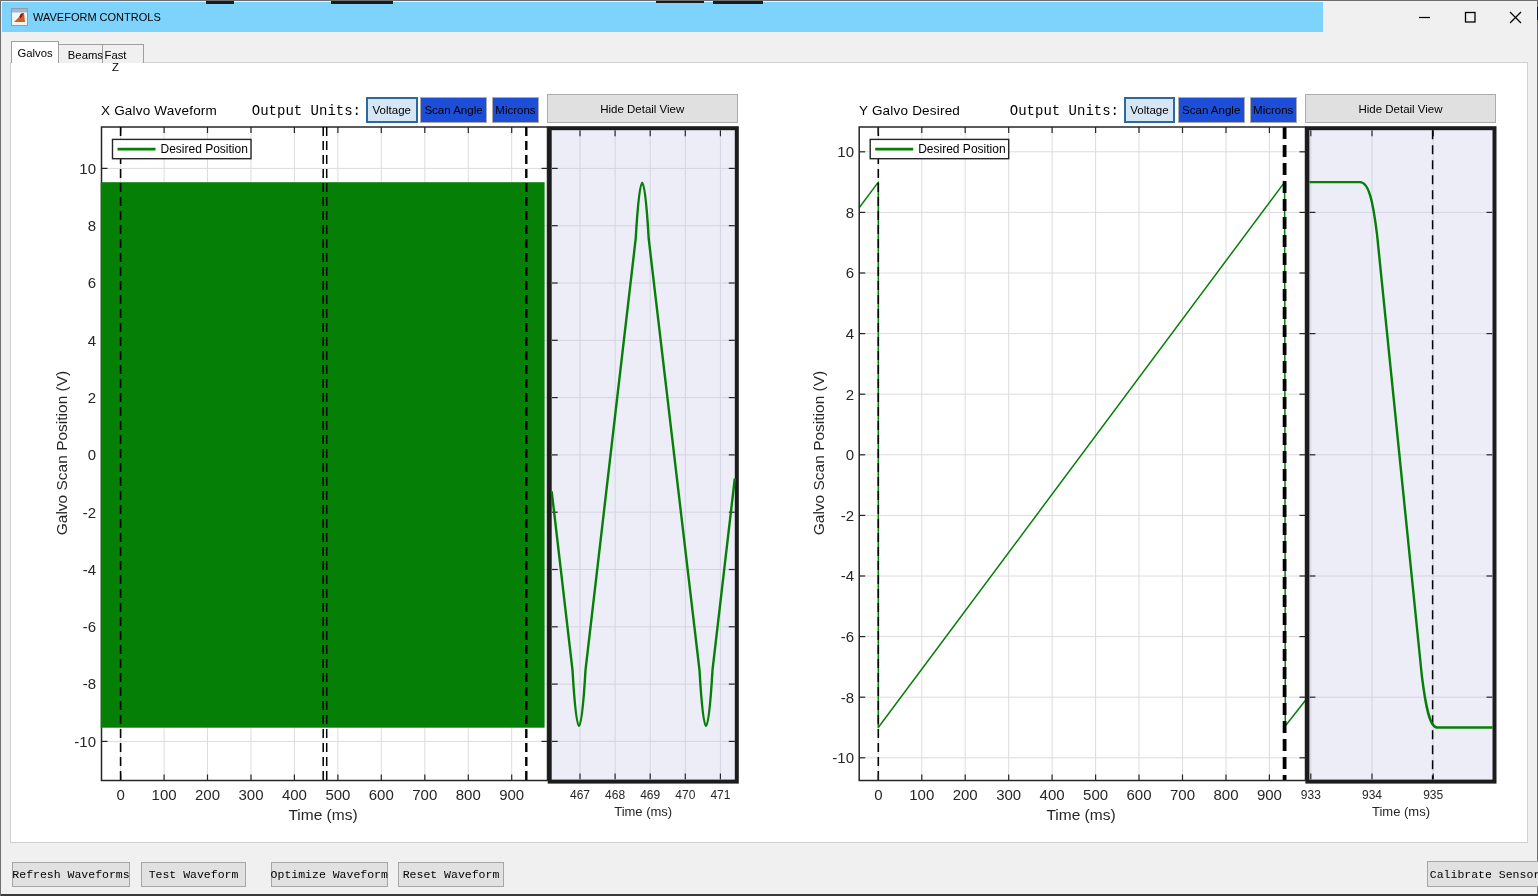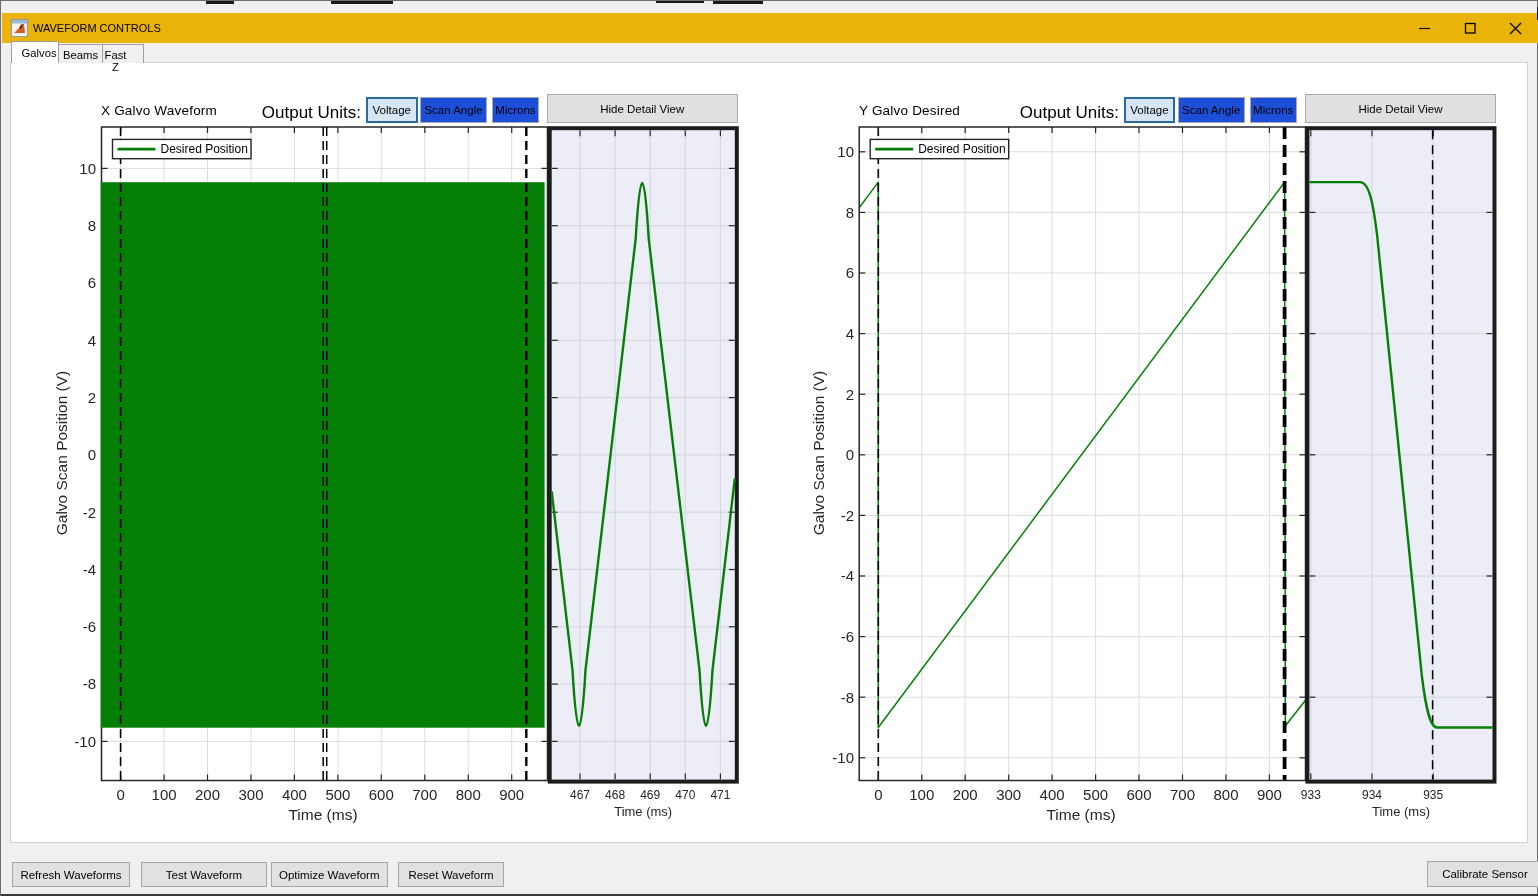--- a/index.html
+++ b/index.html
@@ -1,28 +1,28 @@
 <!DOCTYPE html>
 <html><head><meta charset="utf-8"><style>
 * { margin:0; padding:0; box-sizing:border-box; }
 html,body { width:1538px; height:896px; background:#f0f0f0; overflow:hidden;
   font-family:"Liberation Sans", sans-serif; }
 #win { position:absolute; left:0; top:0; width:1538px; height:896px;
   border:1px solid #6e6e6e; background:#f0f0f0; }
-#titlebar { position:absolute; left:1px; top:12px; width:1536px; height:30px; background:#eab308; }
+#titlebar { position:absolute; left:1px; top:1px; width:1321px; height:30px; background:#7dd3fc; }
 #title { position:absolute; left:31px; top:9px; font-size:11px; color:#000; }
 .abs { position:absolute; }
 .btn { position:absolute; background:#1d4ed8; border:1px solid #ababab; font-size:11.5px; white-space:nowrap;
   color:#000; display:flex; align-items:center; justify-content:center; }
 .btn2 { position:absolute; background:#e1e1e1; border:1px solid #a6a6a6; font-size:11.5px; white-space:nowrap;
-  color:#000; display:flex; align-items:center; justify-content:center; }
+  color:#000; display:flex; align-items:center; justify-content:center;font-family:Liberation Mono, monospace; }
 .ptitle { position:absolute; font-size:13.5px; font-weight:normal; color:#000; letter-spacing:0.2px; }
 .ylab { position:absolute; font-size:15.5px; color:#262626; transform:rotate(-90deg);
   transform-origin:center; white-space:nowrap; width:200px; text-align:center; }
-.units { position:absolute; font-size:17px; color:#000; }
+.units { position:absolute; font-size:14px; color:#000;font-family:Liberation Mono, monospace; }
 </style></head><body>
 <div id="win">
 <div id="titlebar">
   <svg class="abs" style="left:9px;top:6px" width="17" height="18" viewBox="0 0 17 18">
     <rect x="0.5" y="0.5" width="16" height="17" fill="#f4f4f4" stroke="#9a9a9a"></rect>
     <rect x="1" y="1" width="15" height="3.5" fill="#9cb8d8"></rect>
     <path d="M3,14 L8,9 L10,11 L13,5 L14,14 Z" fill="#d45d1e"></path>
     <path d="M8,9 L10,5.5 L13,5 L10,11 Z" fill="#8a1f11"></path>
   </svg>
   <div id="title">WAVEFORM CONTROLS</div>
@@ -38,22 +38,22 @@
 <div class="abs" style="left:330px;top:0;width:62px;height:3px;background:#1a1a1a"></div>
 <div class="abs" style="left:655px;top:0;width:48px;height:2px;background:#1a1a1a"></div>
 <div class="abs" style="left:712px;top:0;width:50px;height:3px;background:#1a1a1a"></div>
 <div class="abs" style="left:1536px;top:6px;width:2px;height:13px;background:#10142a"></div>
 
 <div class="abs" style="left:9px;top:61px;width:1518px;height:781px;background:#fff;border:1px solid #d0d0d0"></div>
 
 <div class="abs" style="left:57px;top:43px;width:45px;height:19px;background:#f0f0f0;border:1px solid #9f9f9f;border-bottom:none"></div>
 <div class="abs" style="left:101px;top:43px;width:42px;height:19px;background:#f0f0f0;border:1px solid #9f9f9f;border-bottom:none"></div>
 <div class="abs" style="left:10px;top:40px;width:48px;height:22px;background:#fff;border:1px solid #9f9f9f;border-bottom:none"></div>
-<div class="abs" style="left:10px;top:46px;font-size:11.3px;width:56px;text-align:center">Galvos</div>
-<div class="abs" style="left:57px;top:48px;font-size:11.3px;width:45px;text-align:center">Beams</div>
+<div class="abs" style="left:10px;top:46px;font-size:11.3px;width:48px;text-align:center">Galvos</div>
+<div class="abs" style="left:57px;top:48px;font-size:11.3px;width:45px;text-align:right">Beams</div>
 <div class="abs" style="left:101px;top:48px;font-size:11.3px;width:27px;text-align:center">Fast Z</div>
 
 <div class="ptitle" style="left:100px;top:102px">X Galvo Waveform</div>
 <div class="ptitle" style="left:858px;top:102px">Y Galvo Desired</div>
 <div class="ylab" style="left:-39.5px;top:443px">Galvo Scan Position (V)</div>
 <div class="ylab" style="left:718px;top:443px">Galvo Scan Position (V)</div>
 <div class="units" style="left:240px;top:102px;width:120px;text-align:right">Output Units:</div>
 <div class="units" style="left:998px;top:102px;width:120px;text-align:right">Output Units:</div>
 
 <div class="abs" style="left:365px;top:96px;width:51.5px;height:26px;background:#d7e6f5;border:2px solid #2b6a9e;font-size:11.5px;display:flex;align-items:center;justify-content:center">Voltage</div>
@@ -330,18 +330,18 @@
 <line x1="1485.5" y1="696.2" x2="1491.5" y2="696.2" stroke="#262626" stroke-width="1.2" stroke-linecap="butt"></line>
 <line x1="1431.6" y1="129.2" x2="1431.6" y2="778.6" stroke="#000" stroke-width="1.5" stroke-dasharray="9 6" stroke-linecap="butt"></line>
 <path d="M1308.4,181.1 L1359,181.1 C1368,181.1 1372,201.1 1376,233.1 L1420.8,674.5 C1424.8,706.5 1428.8,726.5 1436,726.5 L1491.5,726.5" fill="none" stroke="#067f06" stroke-width="2.4" stroke-linejoin="round" stroke-linecap="butt"></path>
 <text x="1309.8" y="797.6" font-family="Liberation Sans, sans-serif" font-size="12" fill="#262626" text-anchor="middle" font-weight="normal">933</text>
 <text x="1371.0" y="797.6" font-family="Liberation Sans, sans-serif" font-size="12" fill="#262626" text-anchor="middle" font-weight="normal">934</text>
 <text x="1432.2" y="797.6" font-family="Liberation Sans, sans-serif" font-size="12" fill="#262626" text-anchor="middle" font-weight="normal">935</text>
 <text x="1400.0" y="815.0" font-family="Liberation Sans, sans-serif" font-size="13" fill="#262626" text-anchor="middle" font-weight="normal">Time (ms)</text>
 </svg>
 
 <div class="btn2" style="left:11px;top:861px;width:118px;height:25px">Refresh Waveforms</div>
-<div class="btn2" style="left:140px;top:861px;width:126px;height:25px">Test Waveform</div>
+<div class="btn2" style="left:140px;top:861px;width:105px;height:25px">Test Waveform</div>
 <div class="btn2" style="left:269.5px;top:861px;width:117.5px;height:25px">Optimize Waveform</div>
 <div class="btn2" style="left:397px;top:861px;width:106px;height:25px">Reset Waveform</div>
 <div class="btn2" style="left:1426px;top:860px;width:116px;height:26px">Calibrate Sensor</div>
 
 <div class="abs" style="left:0;top:893px;width:1538px;height:3px;background:#3a3a3a"></div>
 </div>
 </body></html>

